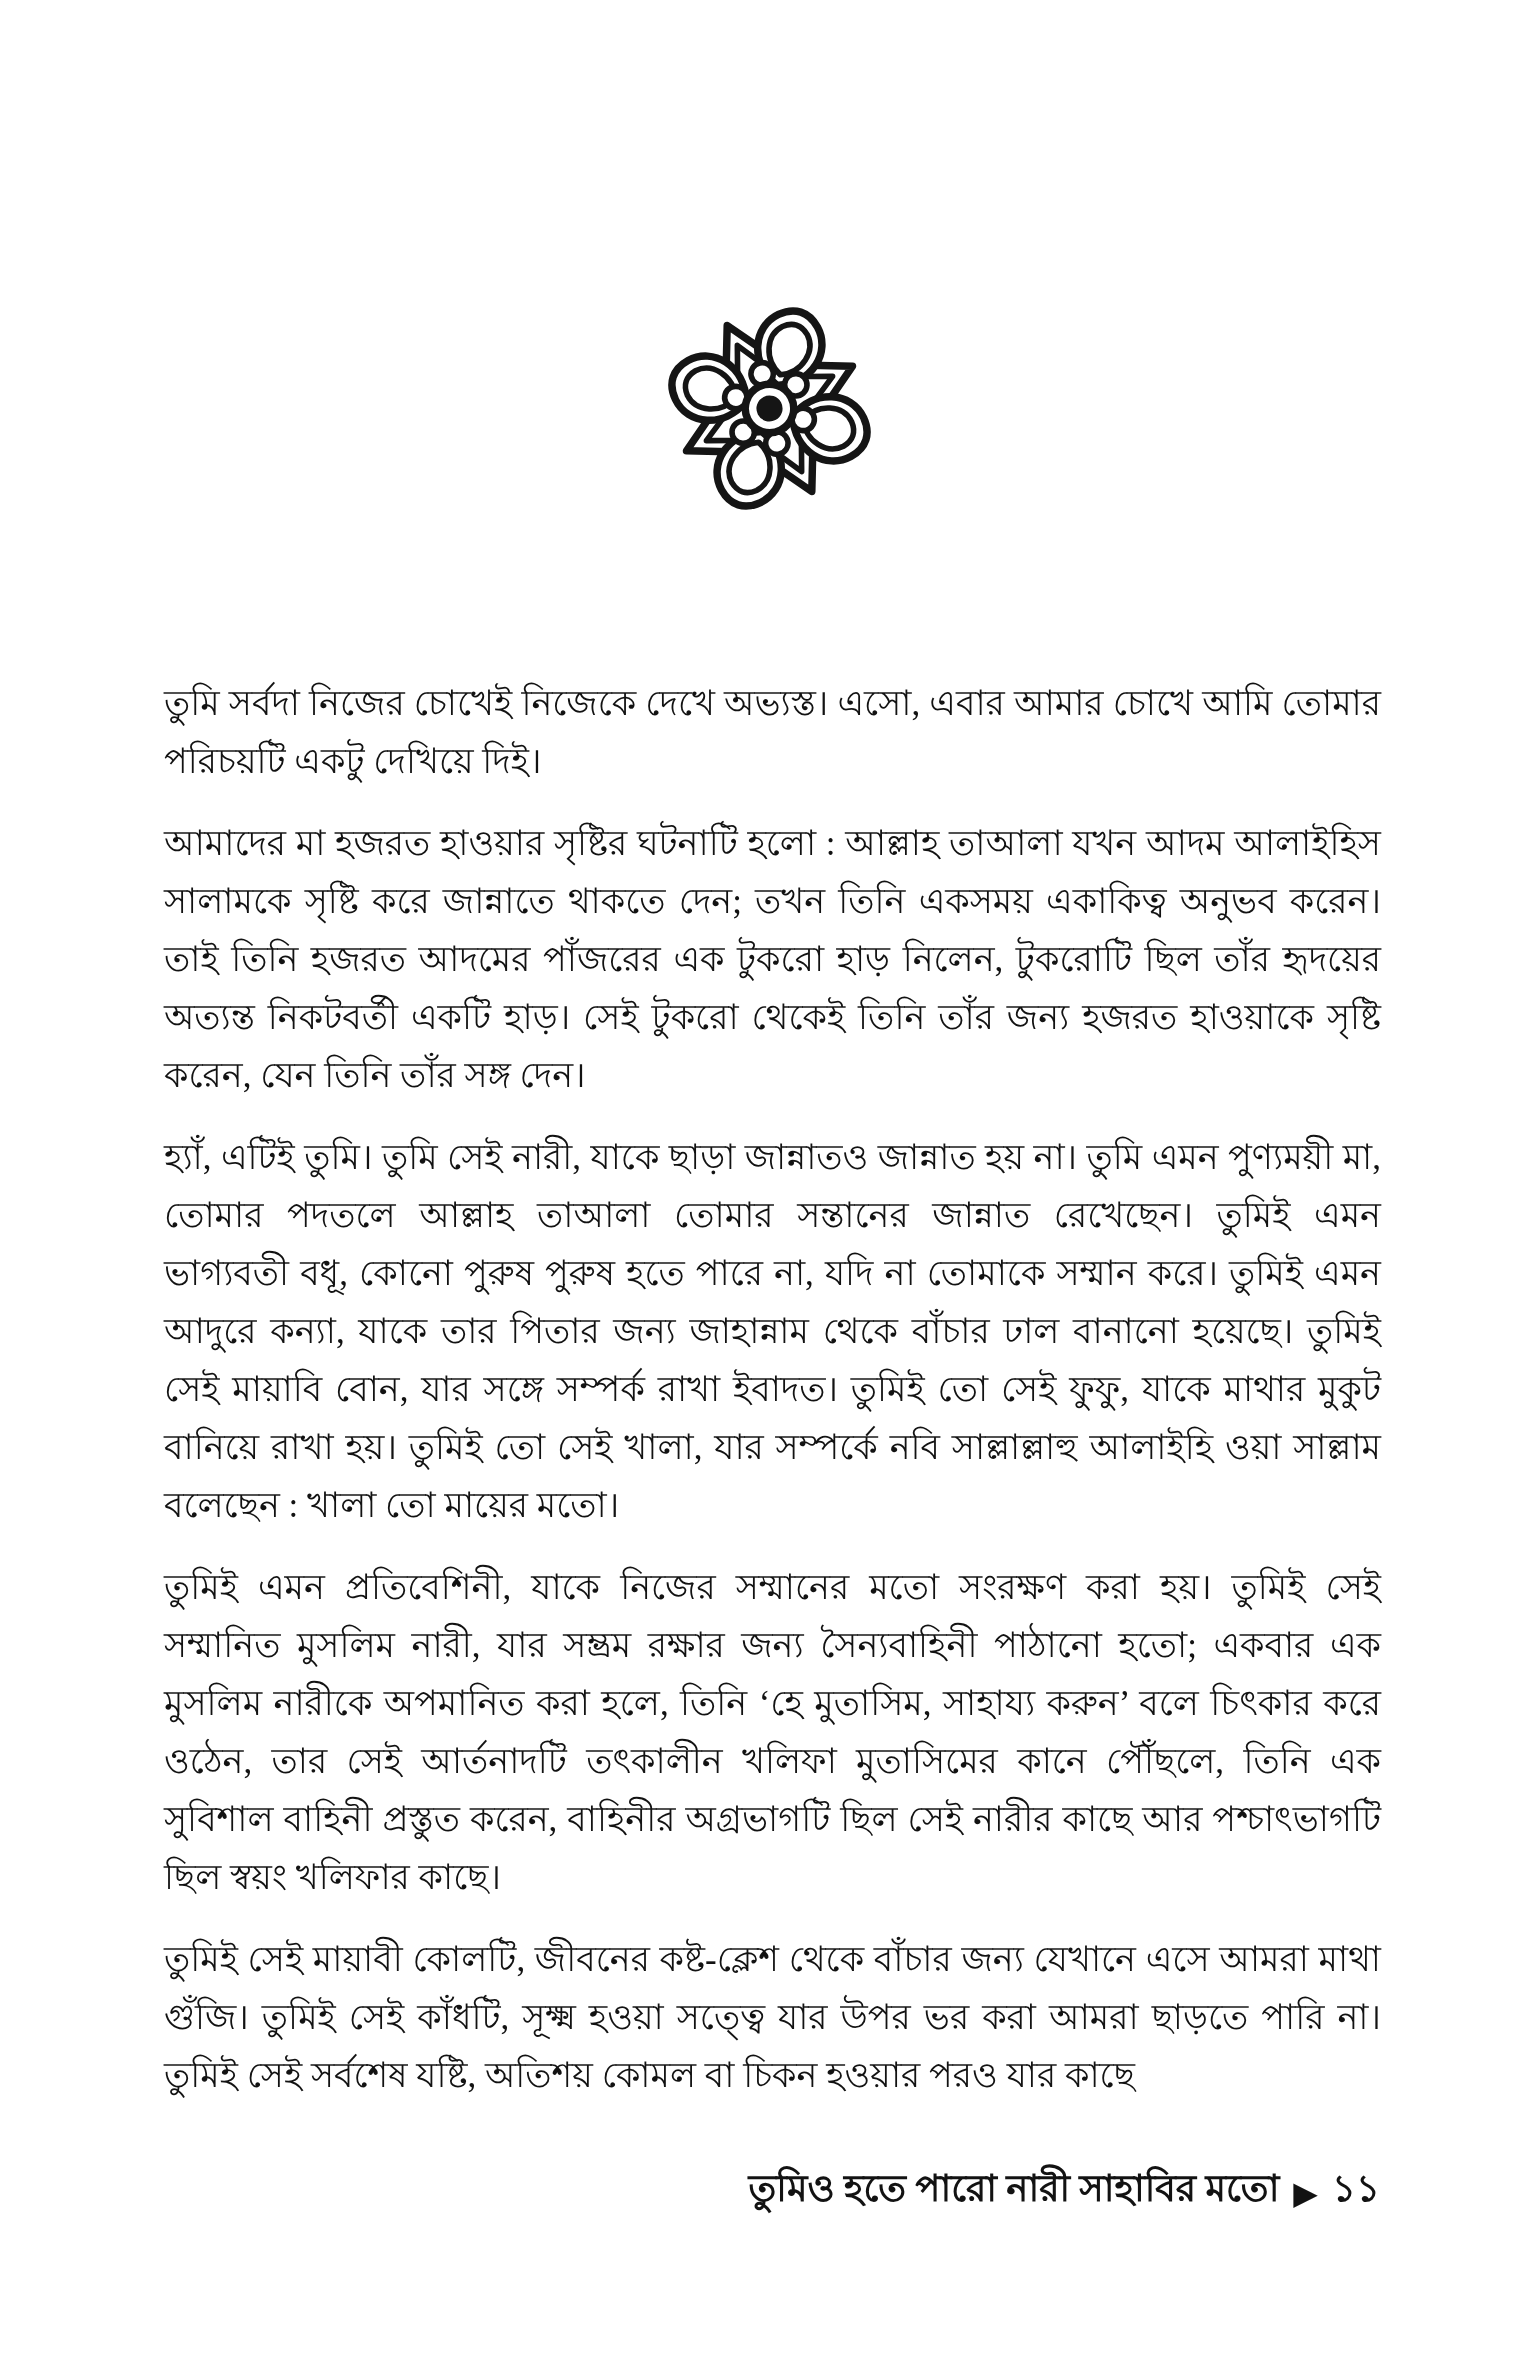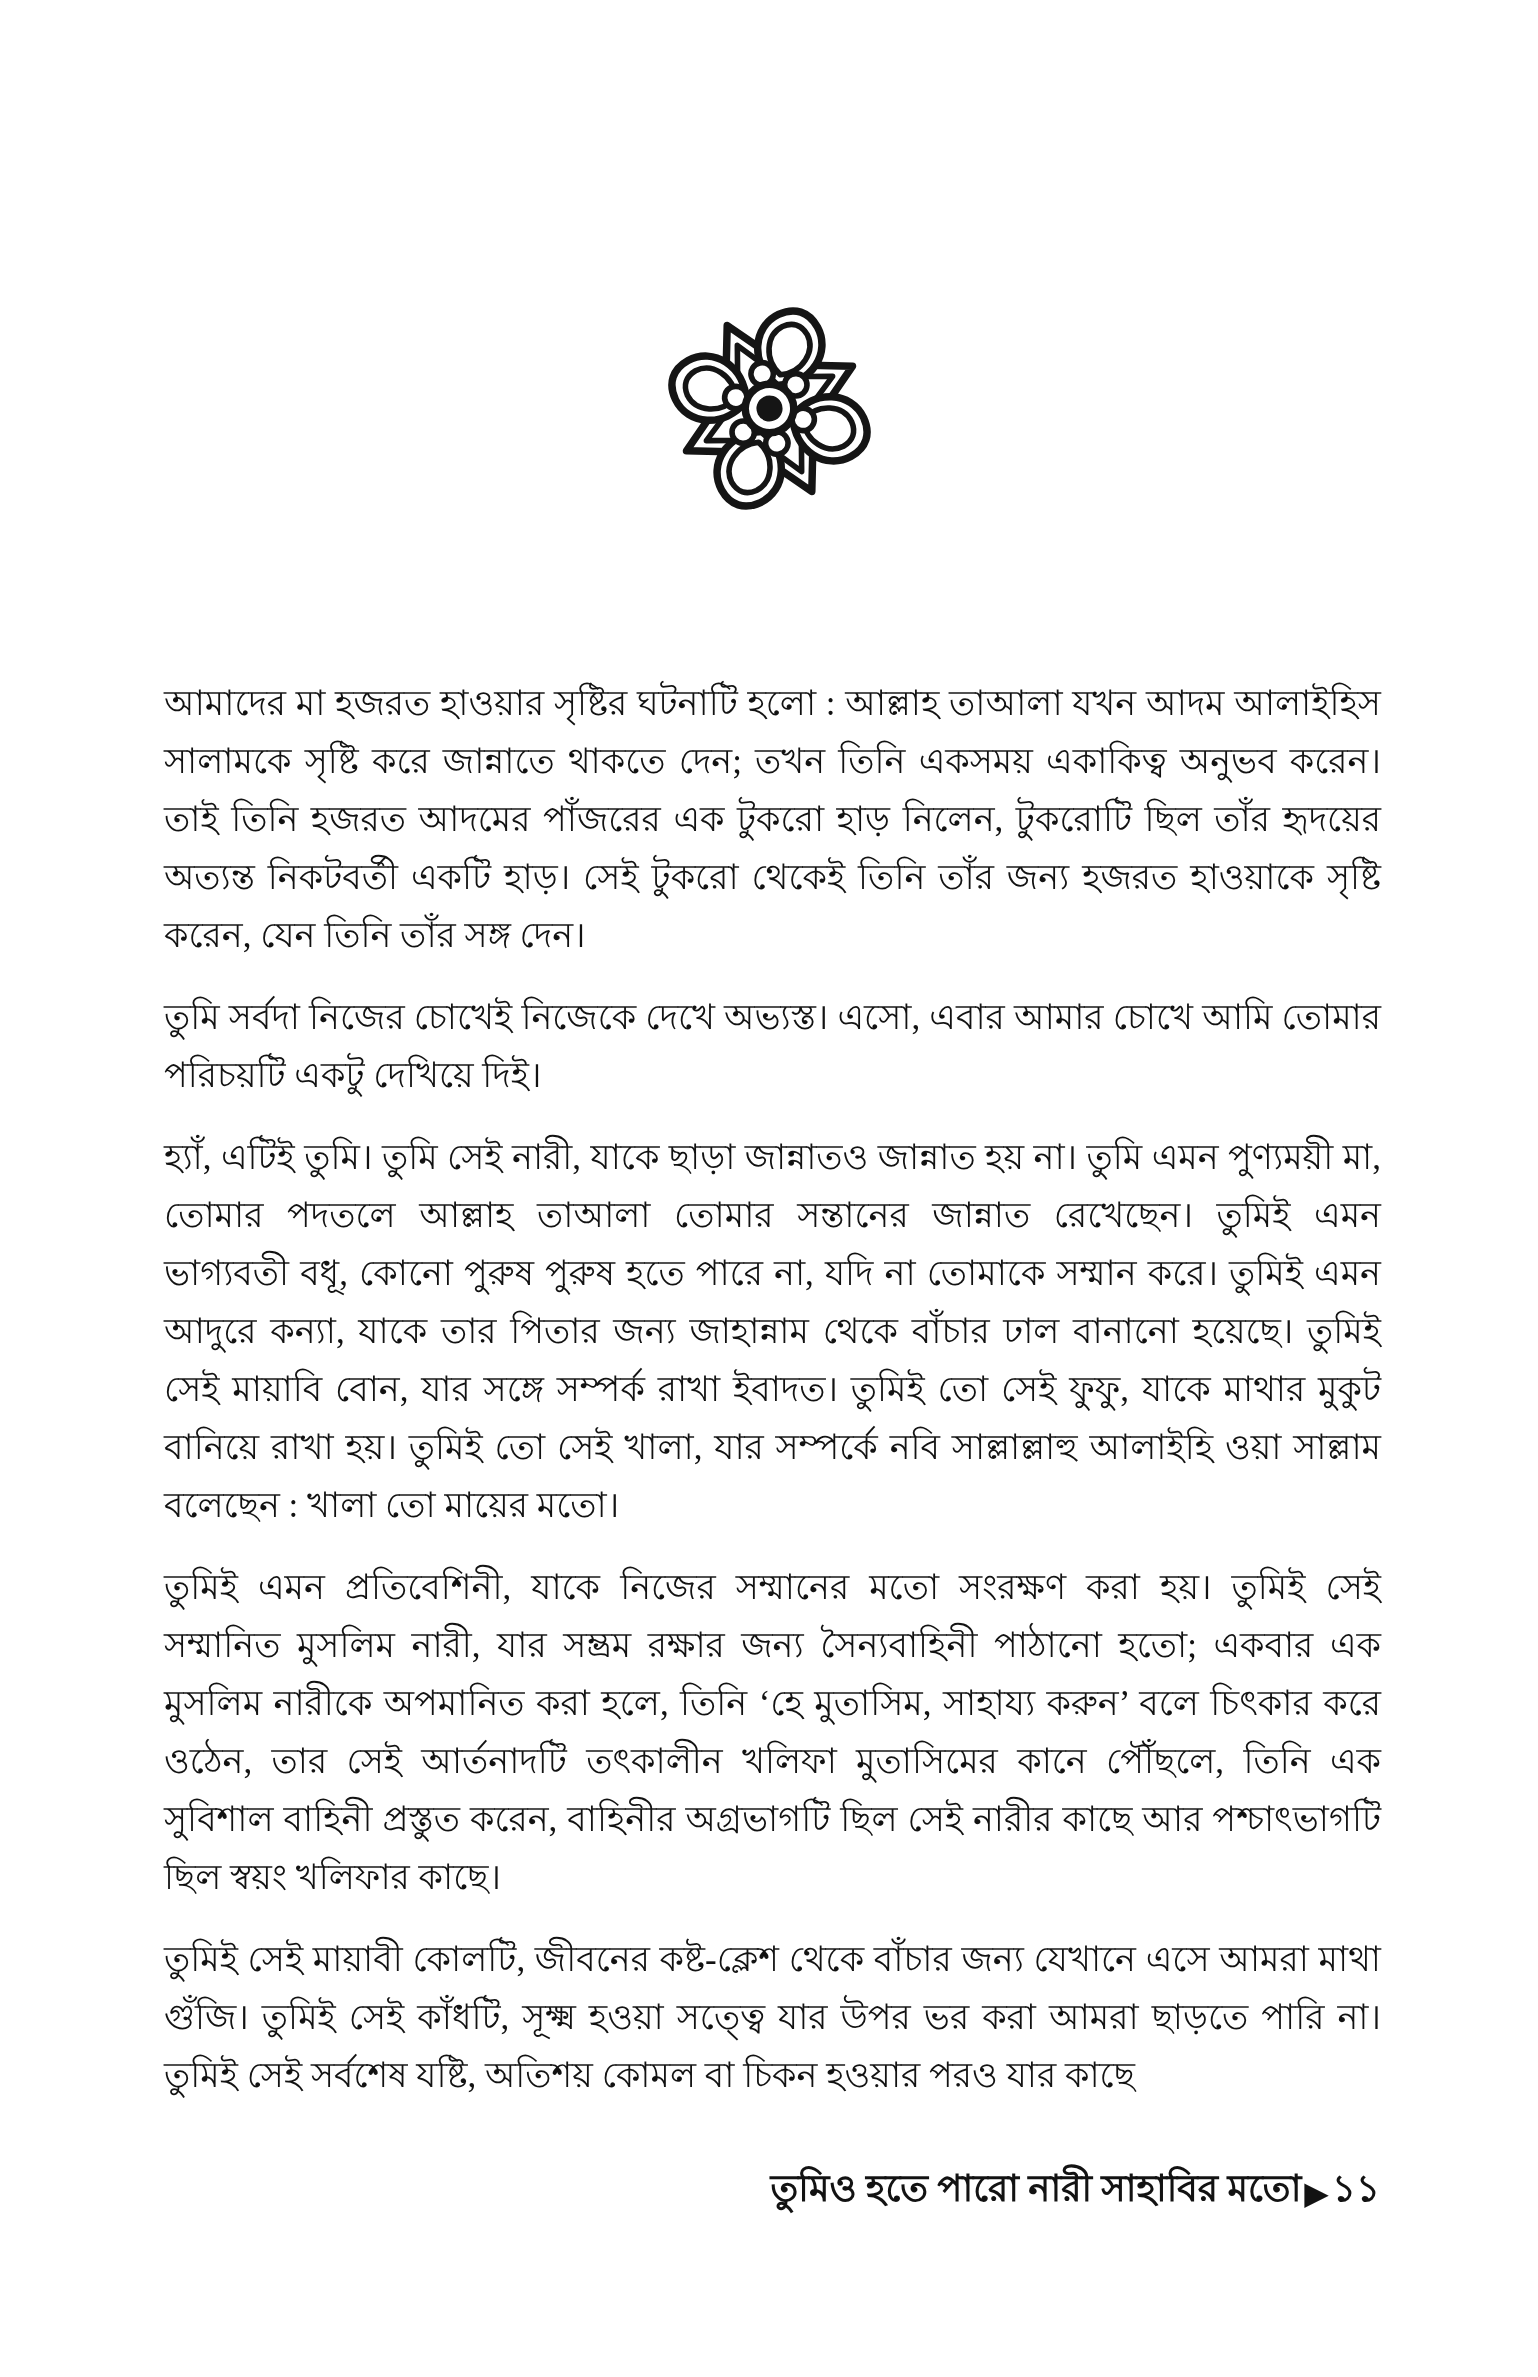--- a/index.html
+++ b/index.html
@@ -36,21 +36,21 @@
     font-size:35px;
     line-height:58px;
     text-align:justify;
     text-justify:inter-word;
   }
   .page-footer{
     position:absolute;
     top:2159px;right:158px;
     display:flex;
     align-items:center;
-    gap:3px;
+    gap:14px;
     font-size:37px;
     font-weight:bold;
     white-space:nowrap;
   }
   .page-footer .arrow{
     font-size:32px;
     line-height:1;
     transform:translateY(1.9px);
   }
 </style>
@@ -121,22 +121,22 @@
           </g>
       </g>
 
       <circle r="26" stroke-width="8" fill="#ffffff"></circle>
       <circle r="14" fill="#151515" stroke="none"></circle>
     </g>
   </svg>
 
 
   <section class="body-text">
+    <p>তুমি সর্বদা নিজের চোখেই নিজেকে দেখে অভ্যস্ত। এসো, এবার আমার চোখে আমি তোমার পরিচয়টি একটু দেখিয়ে দিই।</p>
     <p>আমাদের মা হজরত হাওয়ার সৃষ্টির ঘটনাটি হলো : আল্লাহ তাআলা যখন আদম আলাইহিস সালামকে সৃষ্টি করে জান্নাতে থাকতে দেন; তখন তিনি একসময় একাকিত্ব অনুভব করেন। তাই তিনি হজরত আদমের পাঁজরের এক টুকরো হাড় নিলেন, টুকরোটি ছিল তাঁর হৃদয়ের অত্যন্ত নিকটবর্তী একটি হাড়। সেই টুকরো থেকেই তিনি তাঁর জন্য হজরত হাওয়াকে সৃষ্টি করেন, যেন তিনি তাঁর সঙ্গ দেন।</p>
-    <p>তুমি সর্বদা নিজের চোখেই নিজেকে দেখে অভ্যস্ত। এসো, এবার আমার চোখে আমি তোমার পরিচয়টি একটু দেখিয়ে দিই।</p>
     <p>হ্যাঁ, এটিই তুমি। তুমি সেই নারী, যাকে ছাড়া জান্নাতও জান্নাত হয় না। তুমি এমন পুণ্যময়ী মা, তোমার পদতলে আল্লাহ তাআলা তোমার সন্তানের জান্নাত রেখেছেন। তুমিই এমন ভাগ্যবতী বধূ, কোনো পুরুষ পুরুষ হতে পারে না, যদি না তোমাকে সম্মান করে। তুমিই এমন আদুরে কন্যা, যাকে তার পিতার জন্য জাহান্নাম থেকে বাঁচার ঢাল বানানো হয়েছে। তুমিই সেই মায়াবি বোন, যার সঙ্গে সম্পর্ক রাখা ইবাদত। তুমিই তো সেই ফুফু, যাকে মাথার মুকুট বানিয়ে রাখা হয়। তুমিই তো সেই খালা, যার সম্পর্কে নবি সাল্লাল্লাহু আলাইহি ওয়া সাল্লাম বলেছেন : খালা তো মায়ের মতো।</p>
     <p>তুমিই এমন প্রতিবেশিনী, যাকে নিজের সম্মানের মতো সংরক্ষণ করা হয়। তুমিই সেই সম্মানিত মুসলিম নারী, যার সম্ভ্রম রক্ষার জন্য সৈন্যবাহিনী পাঠানো হতো; একবার এক মুসলিম নারীকে অপমানিত করা হলে, তিনি ‘হে মুতাসিম, সাহায্য করুন’ বলে চিৎকার করে ওঠেন, তার সেই আর্তনাদটি তৎকালীন খলিফা মুতাসিমের কানে পৌঁছলে, তিনি এক সুবিশাল বাহিনী প্রস্তুত করেন, বাহিনীর অগ্রভাগটি ছিল সেই নারীর কাছে আর পশ্চাৎভাগটি ছিল স্বয়ং খলিফার কাছে।</p>
     <p>তুমিই সেই মায়াবী কোলটি, জীবনের কষ্ট-ক্লেশ থেকে বাঁচার জন্য যেখানে এসে আমরা মাথা গুঁজি। তুমিই সেই কাঁধটি, সূক্ষ্ম হওয়া সত্ত্বে যার উপর ভর করা আমরা ছাড়তে পারি না। তুমিই সেই সর্বশেষ যষ্টি, অতিশয় কোমল বা চিকন হওয়ার পরও যার কাছে</p>
   </section>
 
   <div class="page-footer">
     <span>তুমিও হতে পারো নারী সাহাবির মতো</span>
     <span class="arrow">▶</span>
     <span>১১</span>
   </div>

